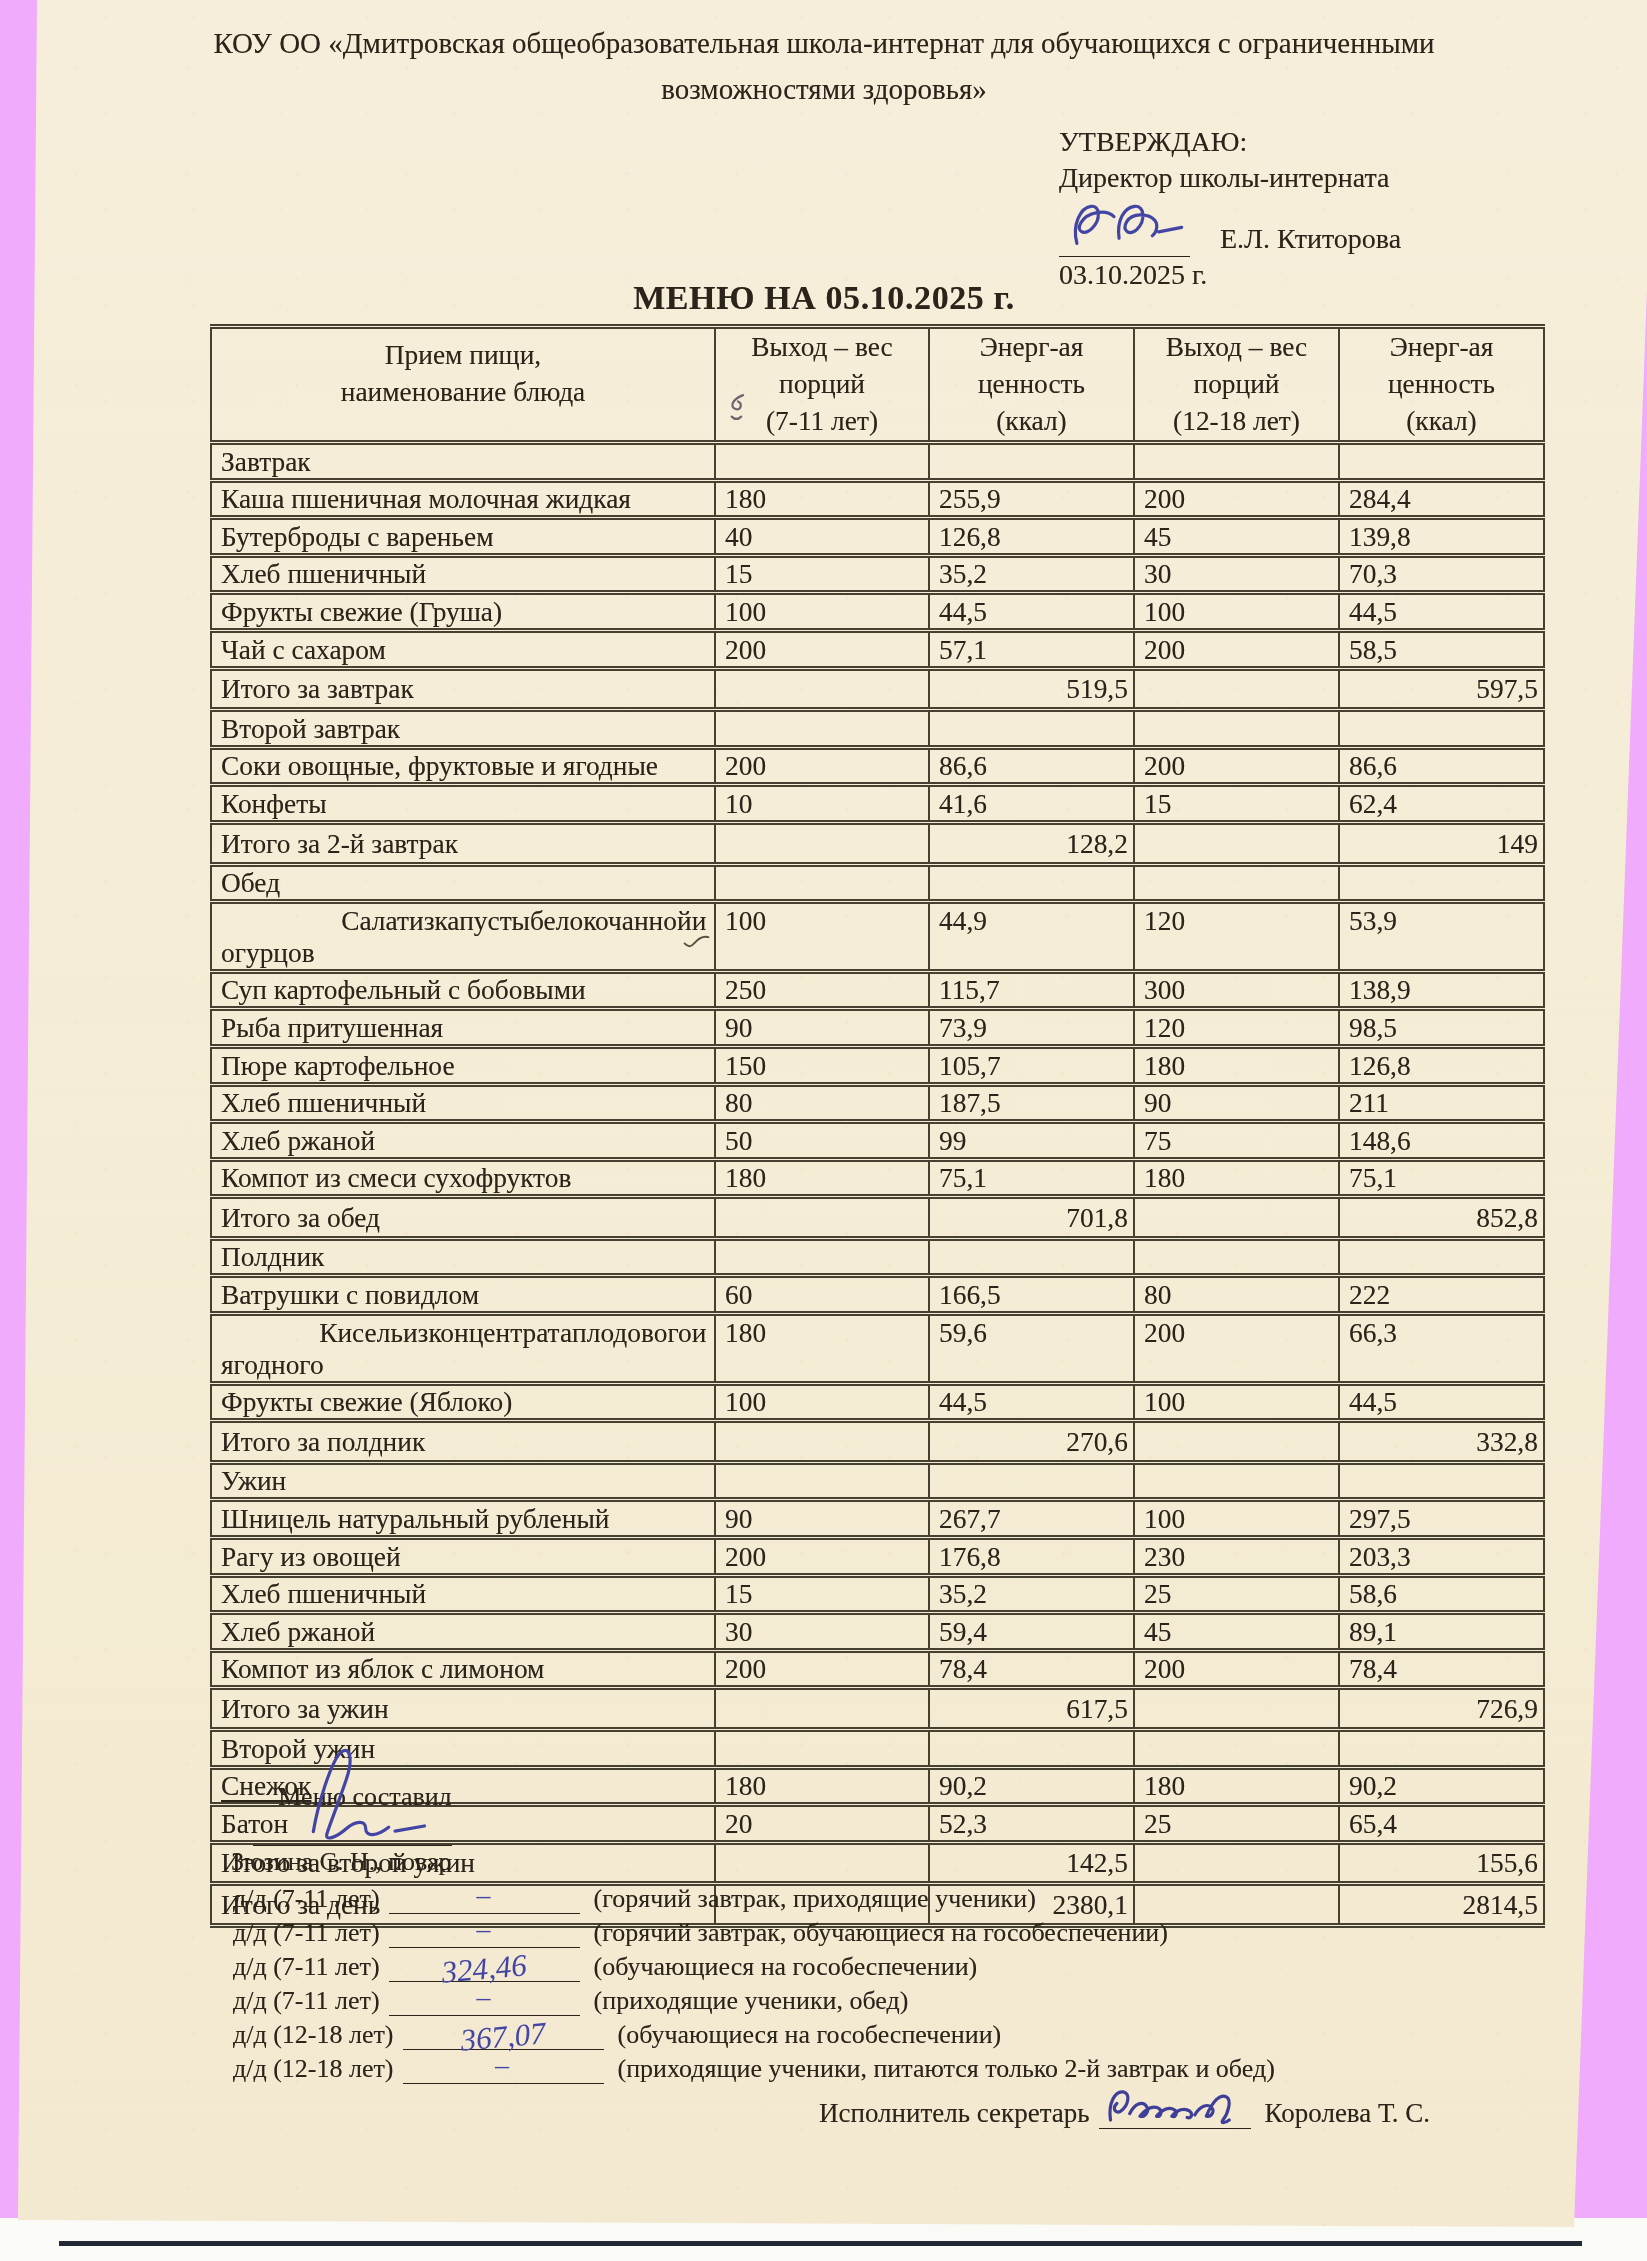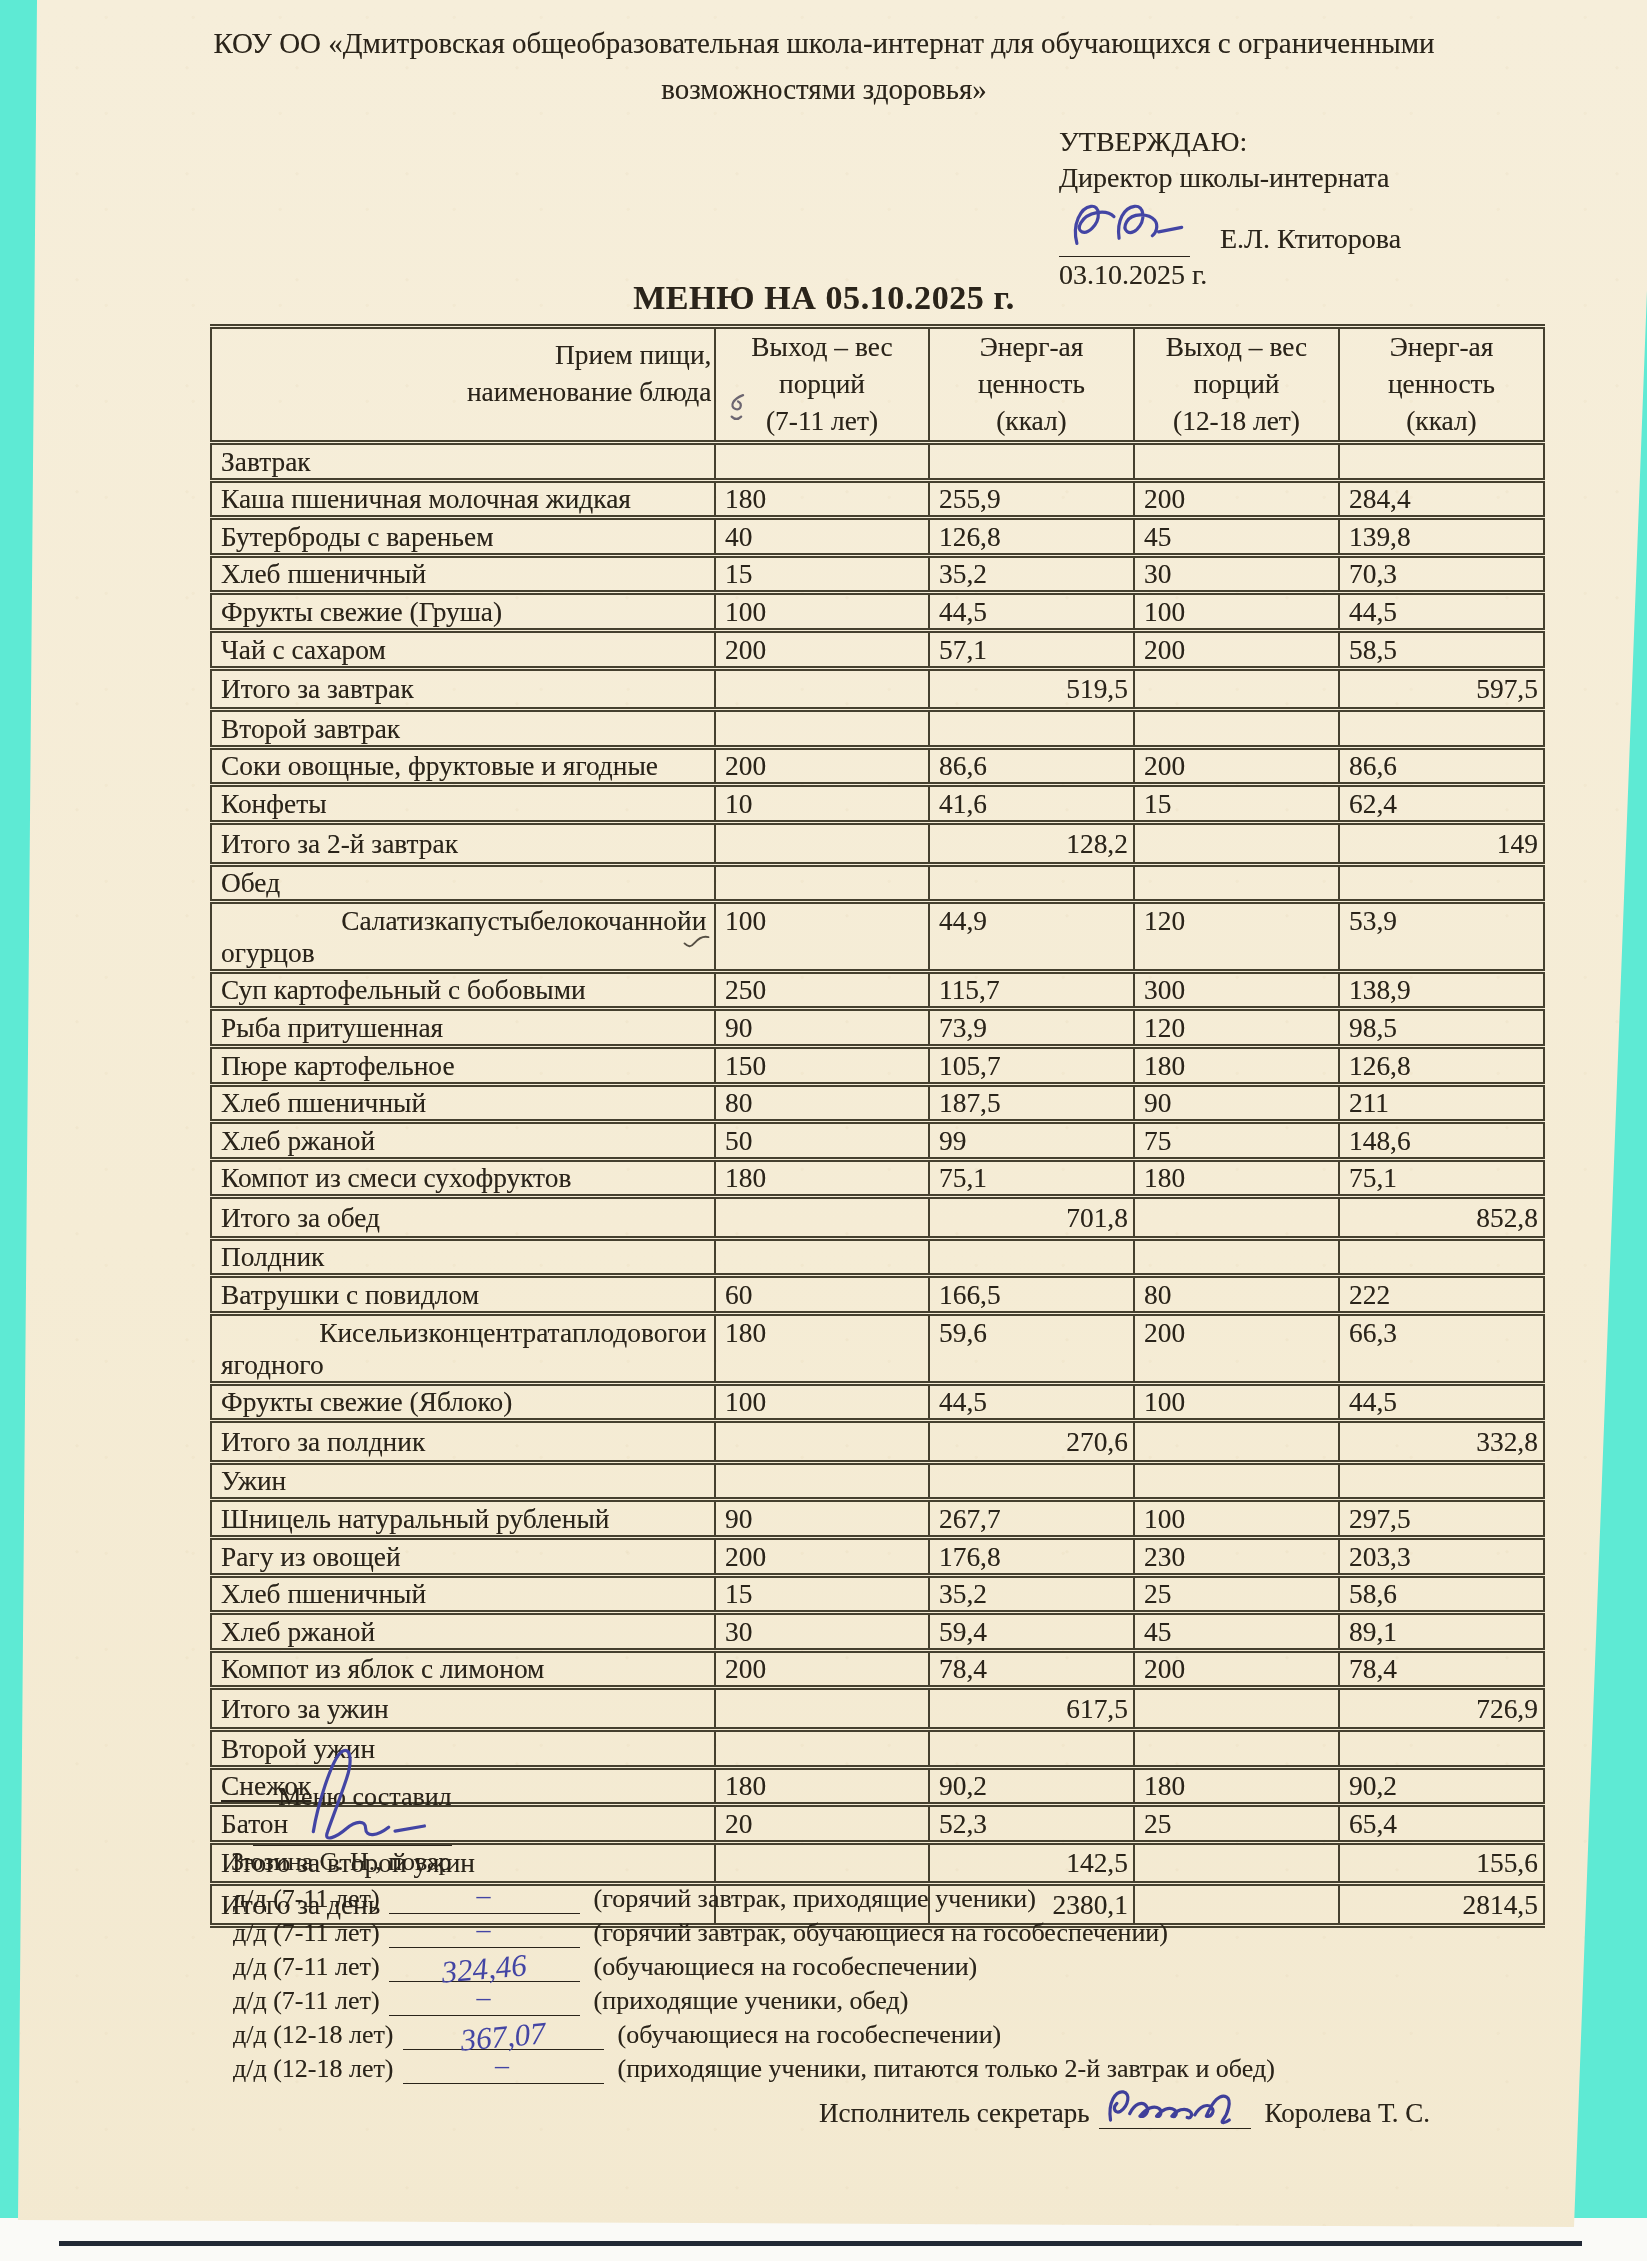--- a/index.html
+++ b/index.html
@@ -1,17 +1,17 @@
 <!DOCTYPE html>
 <html style="font-size:10.2px"><head>
 <meta charset="utf-8">
 <style>
   html,body{margin:0;padding:0;}
   body{background:#ededeb;font-family:"Liberation Serif","DejaVu Serif",serif;}
-  #page{position:relative;width:1648px;height:2261px;overflow:hidden;background:#5eead4;}
+  #page{position:relative;width:1648px;height:2261px;overflow:hidden;background:#f0abfc;}
 
   
   .bottom-white{position:absolute;left:0;top:2218px;width:1648px;height:43px;background:#fafaf7;z-index:0;}
   .paper{position:absolute;inset:0;z-index:1;
     background:
       radial-gradient(circle at 22% 18%, rgba(214,192,150,.10) 0 1.3px, transparent 1.9px),
       radial-gradient(circle at 70% 64%, rgba(205,184,140,.10) 0 1.3px, transparent 1.9px),
       linear-gradient(180deg,#f6eeda 0%,#f5ecd5 55%,#f3e9d0 100%);
     background-size:87px 96px,110px 106px,100% 100%;
     clip-path:polygon(37px 0px,1658px 0px,1588px 1849px,1574px 2227px,18px 2220px);}
@@ -31,21 +31,21 @@
 
   .doc-title{position:absolute;top:279px;left:0;width:100%;text-align:center;font-size:34px;font-weight:bold;letter-spacing:0.6px;}
 
   
   .menu-table-wrap{position:absolute;left:210px;top:324px;width:1334px;}
   table.menu{border-collapse:collapse;table-layout:fixed;width:1334px;font-size:27.4px;}
   table.menu td{border-left:2.6px solid #45402f;border-right:2.6px solid #45402f;border-bottom:5.7px double #45402f;
     vertical-align:top;line-height:32px;padding:0.6px 5.1px 0 9px;overflow:hidden;}
   tr.hdr td{border-top:5.7px double #45402f;text-align:center;vertical-align:middle;line-height:37px;padding:0 2.6px;}
   tr.hdr{height:115px;}
-  tr.hdr td.c1{vertical-align:top;padding-top:7.7px;text-align:right;}
+  tr.hdr td.c1{vertical-align:top;padding-top:7.7px;}
   tr.r-section{height:34px;}
   tr.r-dish{height:34px;margin-top:24px;}
   tr.r-two{height:66px;}
   tr.r-total{height:38px;}
   tr.r-total td{line-height:36px;}
   td.ar{text-align:left;padding-right:14px;}
   td.arv{text-align:right;padding-right:6.4px;}
   .spread{display:flex;justify-content:flex-end;padding-right:2.6px;}
   .u{text-decoration:underline;text-decoration-thickness:1.9px;text-underline-offset:4.5px;}
 

